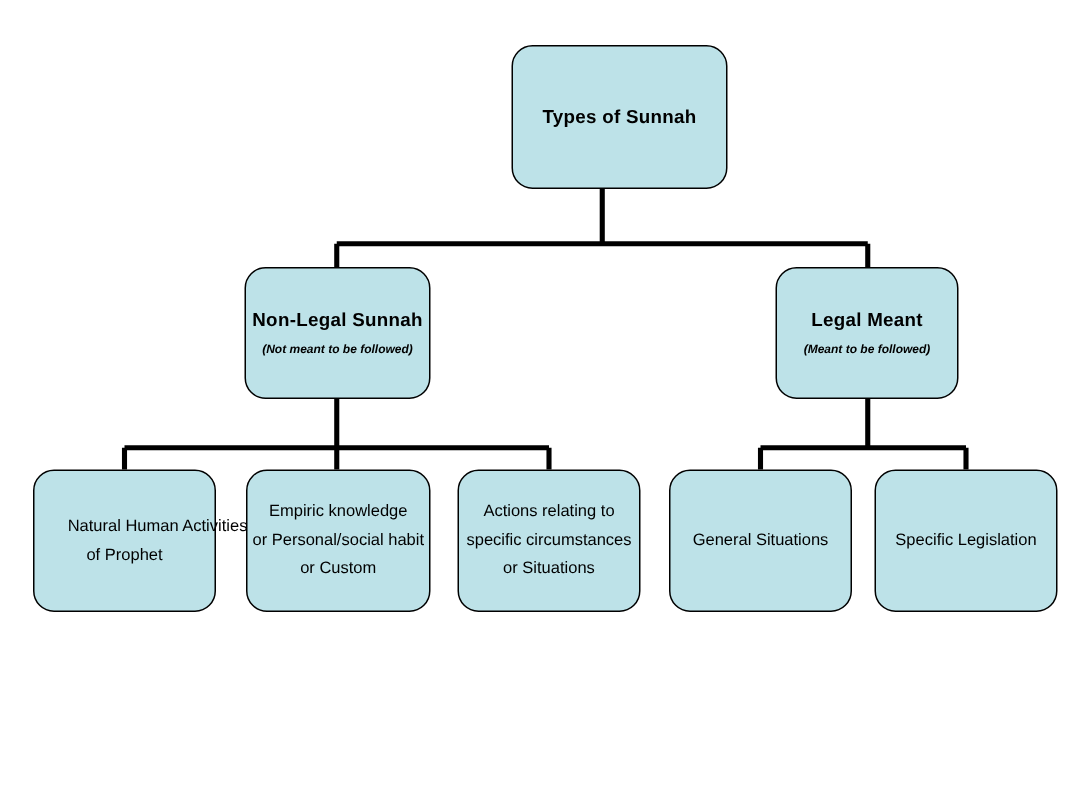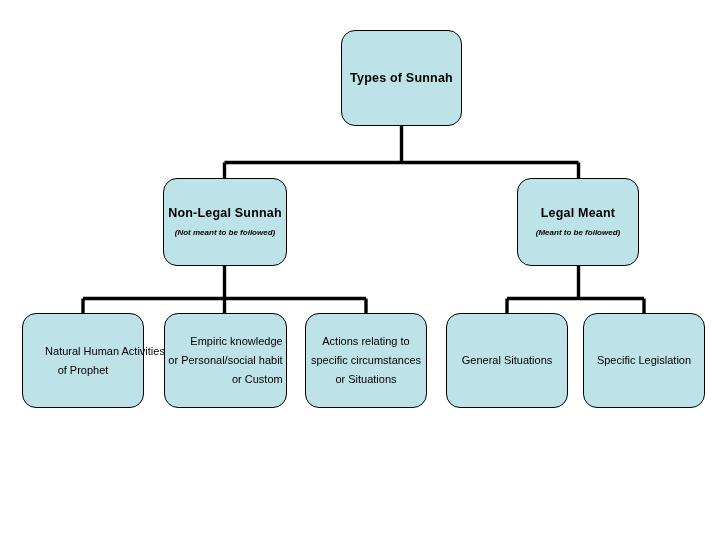--- a/index.html
+++ b/index.html
@@ -59,25 +59,25 @@
   }
   .node .body {
     font-size: 11px;
     line-height: 19px;
     white-space: nowrap;
   }
   .node .body .ln {
     display: block;
   }
   
-  #node-root        { left: 341px; top: 30px;  width: 121px; height: 96px; }
+  #node-root        { left: 341px; top: 30px;  width: 144px; height: 96px; }
   #node-nonlegal    { left: 163px; top: 178px; width: 124px; height: 88px; }
   #node-legal       { left: 517px; top: 178px; width: 122px; height: 88px; }
   #node-natural     { left: 22px;  top: 313px; width: 122px; height: 95px; }
-  #node-empiric     { left: 164px; top: 313px; width: 123px; height: 95px; text-align: right; }
+  #node-empiric     { left: 164px; top: 313px; width: 123px; height: 95px; }
   #node-actions     { left: 305px; top: 313px; width: 122px; height: 95px; }
   #node-general     { left: 446px; top: 313px; width: 122px; height: 95px; }
   #node-specific    { left: 583px; top: 313px; width: 122px; height: 95px; }
   
   #node-natural .body { white-space: nowrap; }
   #node-natural .body .ln:first-child {
     position: relative;
     left: 0;
     margin-left: -12px;
     margin-right: -12px;

